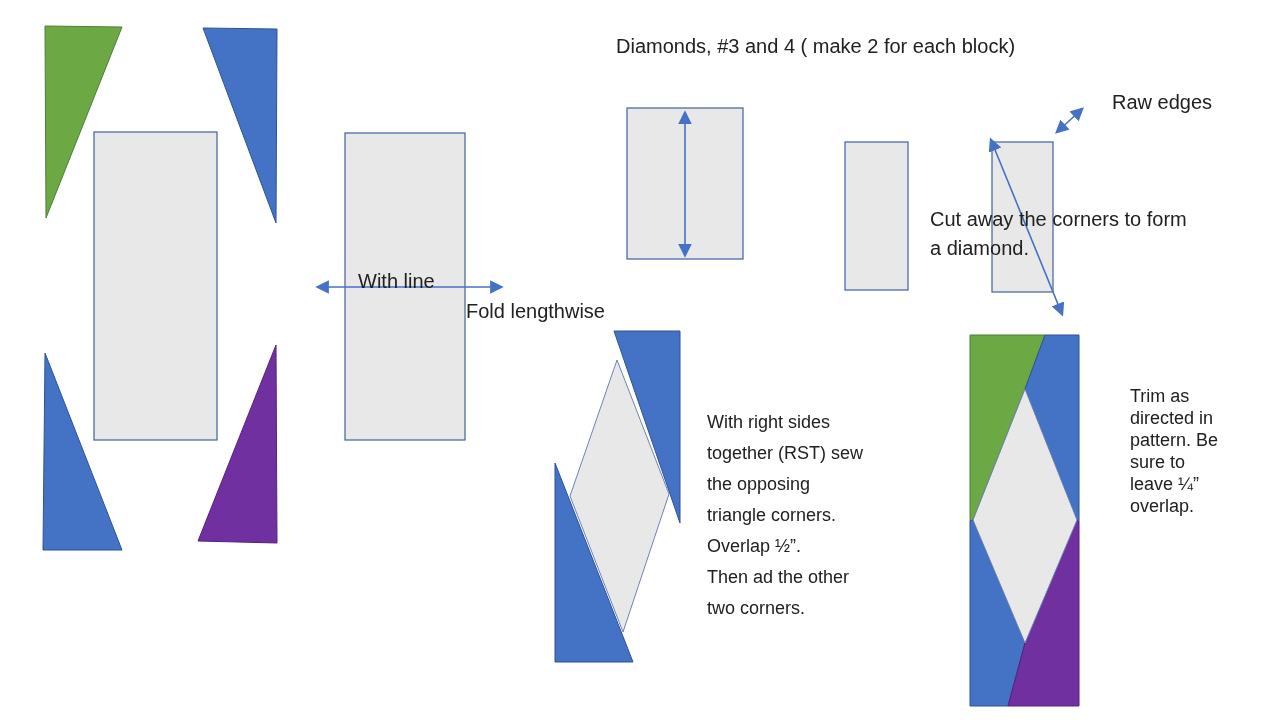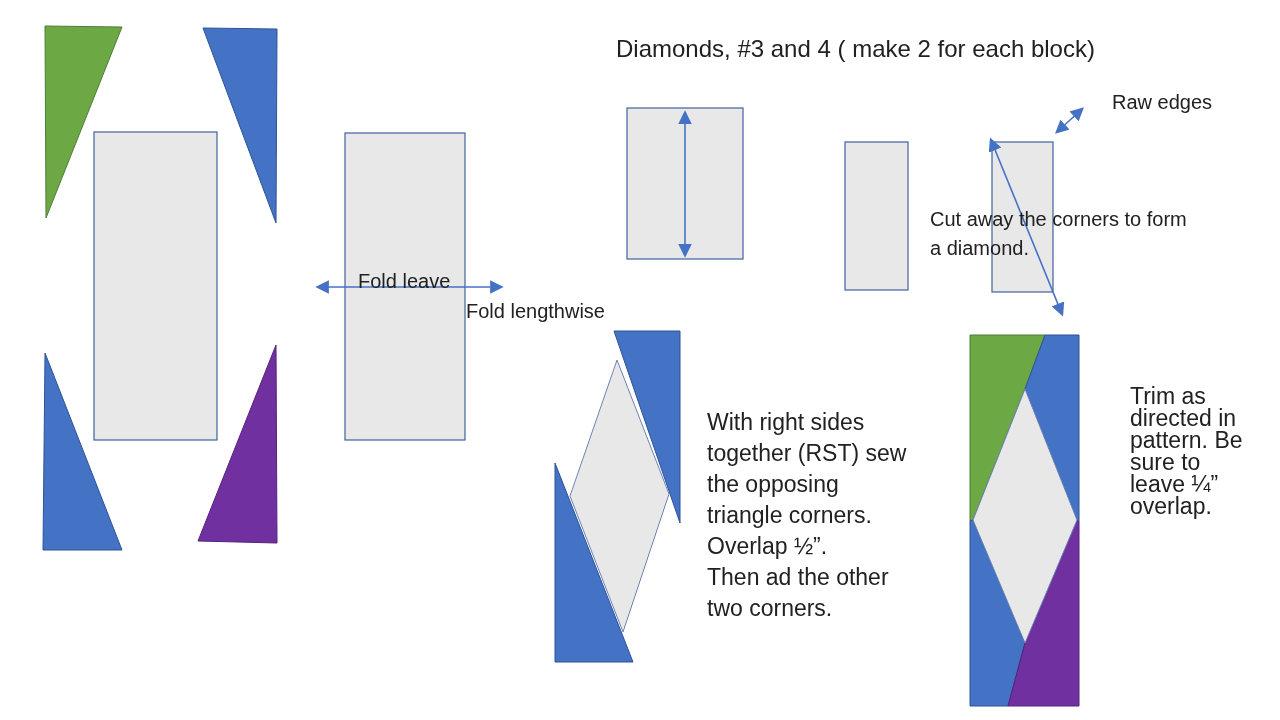--- a/index.html
+++ b/index.html
@@ -13,22 +13,22 @@
   .canvas {
     position:relative; width:1280px; height:720px;
     background:var(--background); overflow:hidden;
   }
   .canvas svg { position:absolute; left:0; top:0; }
   .txt {
     position:absolute; color:var(--text); white-space:pre-line;
     font-family:"Liberation Sans", sans-serif; line-height:1.45;
   }
   .lbl  { font-size:20px; }
-  .note { font-size:23px; }
-  .title{ font-size:24px; }
+  .note { font-size:18px; }
+  .title{ font-size:20px; }
   .lh29 { line-height:29px; }
   .lh23 { line-height:31px; }
   .lh22 { line-height:22px; }
   .ah { fill:var(--arrow-blue); }
   .fabric { fill:var(--fabric-gray); stroke:var(--shape-outline); stroke-width:1.2; }
   .arrow { stroke:var(--arrow-blue); stroke-width:1.6; fill:none; }
   .tri-green  { fill:var(--green);  stroke:var(--green-outline);  stroke-width:1; }
   .tri-blue   { fill:var(--blue);   stroke:var(--blue-outline);   stroke-width:1; }
   .tri-purple { fill:var(--purple); stroke:var(--purple-outline); stroke-width:1; }
   .diamond { fill:var(--fabric-gray); stroke:#6B84B8; stroke-width:1; }
@@ -80,21 +80,21 @@
       <polygon class="tri-green" points="970,335 1045,335 1025,389 973,520 970,521"></polygon>
       <polygon class="tri-blue" points="1045,335 1079,335 1079,522 1077,520 1025,389"></polygon>
       <polygon class="tri-blue" points="970,521 973,520 1025,643 1008,706 970,706"></polygon>
       <polygon class="tri-purple" points="1077,520 1079,522 1079,706 1008,706 1025,643"></polygon>
       <polygon class="diamond" points="1025,389 1077,520 1025,643 973,520"></polygon>
     </g>
   </svg>
 
   <div class="txt title" style="left:616px; top:32px;">Diamonds, #3 and 4 ( make 2 for each block)</div>
 
-  <div class="txt lbl" style="left:358px; top:267px;">Fold leave</div>
+  <div class="txt lbl" style="left:358px; top:267px;">With line</div>
 
   <div class="txt lbl" style="left:466px; top:297px;">Fold lengthwise</div>
 
 
   <div class="txt lbl" style="left:1092px; top:88px;margin-left:20px;">Raw edges</div>
 
   <div class="txt lbl lh29" style="left:930px; top:205px; width:300px;">Cut away the corners to form
 a diamond.</div>
 
   <div class="txt note lh23" style="left:707px; top:407px; width:220px;">With right sides

